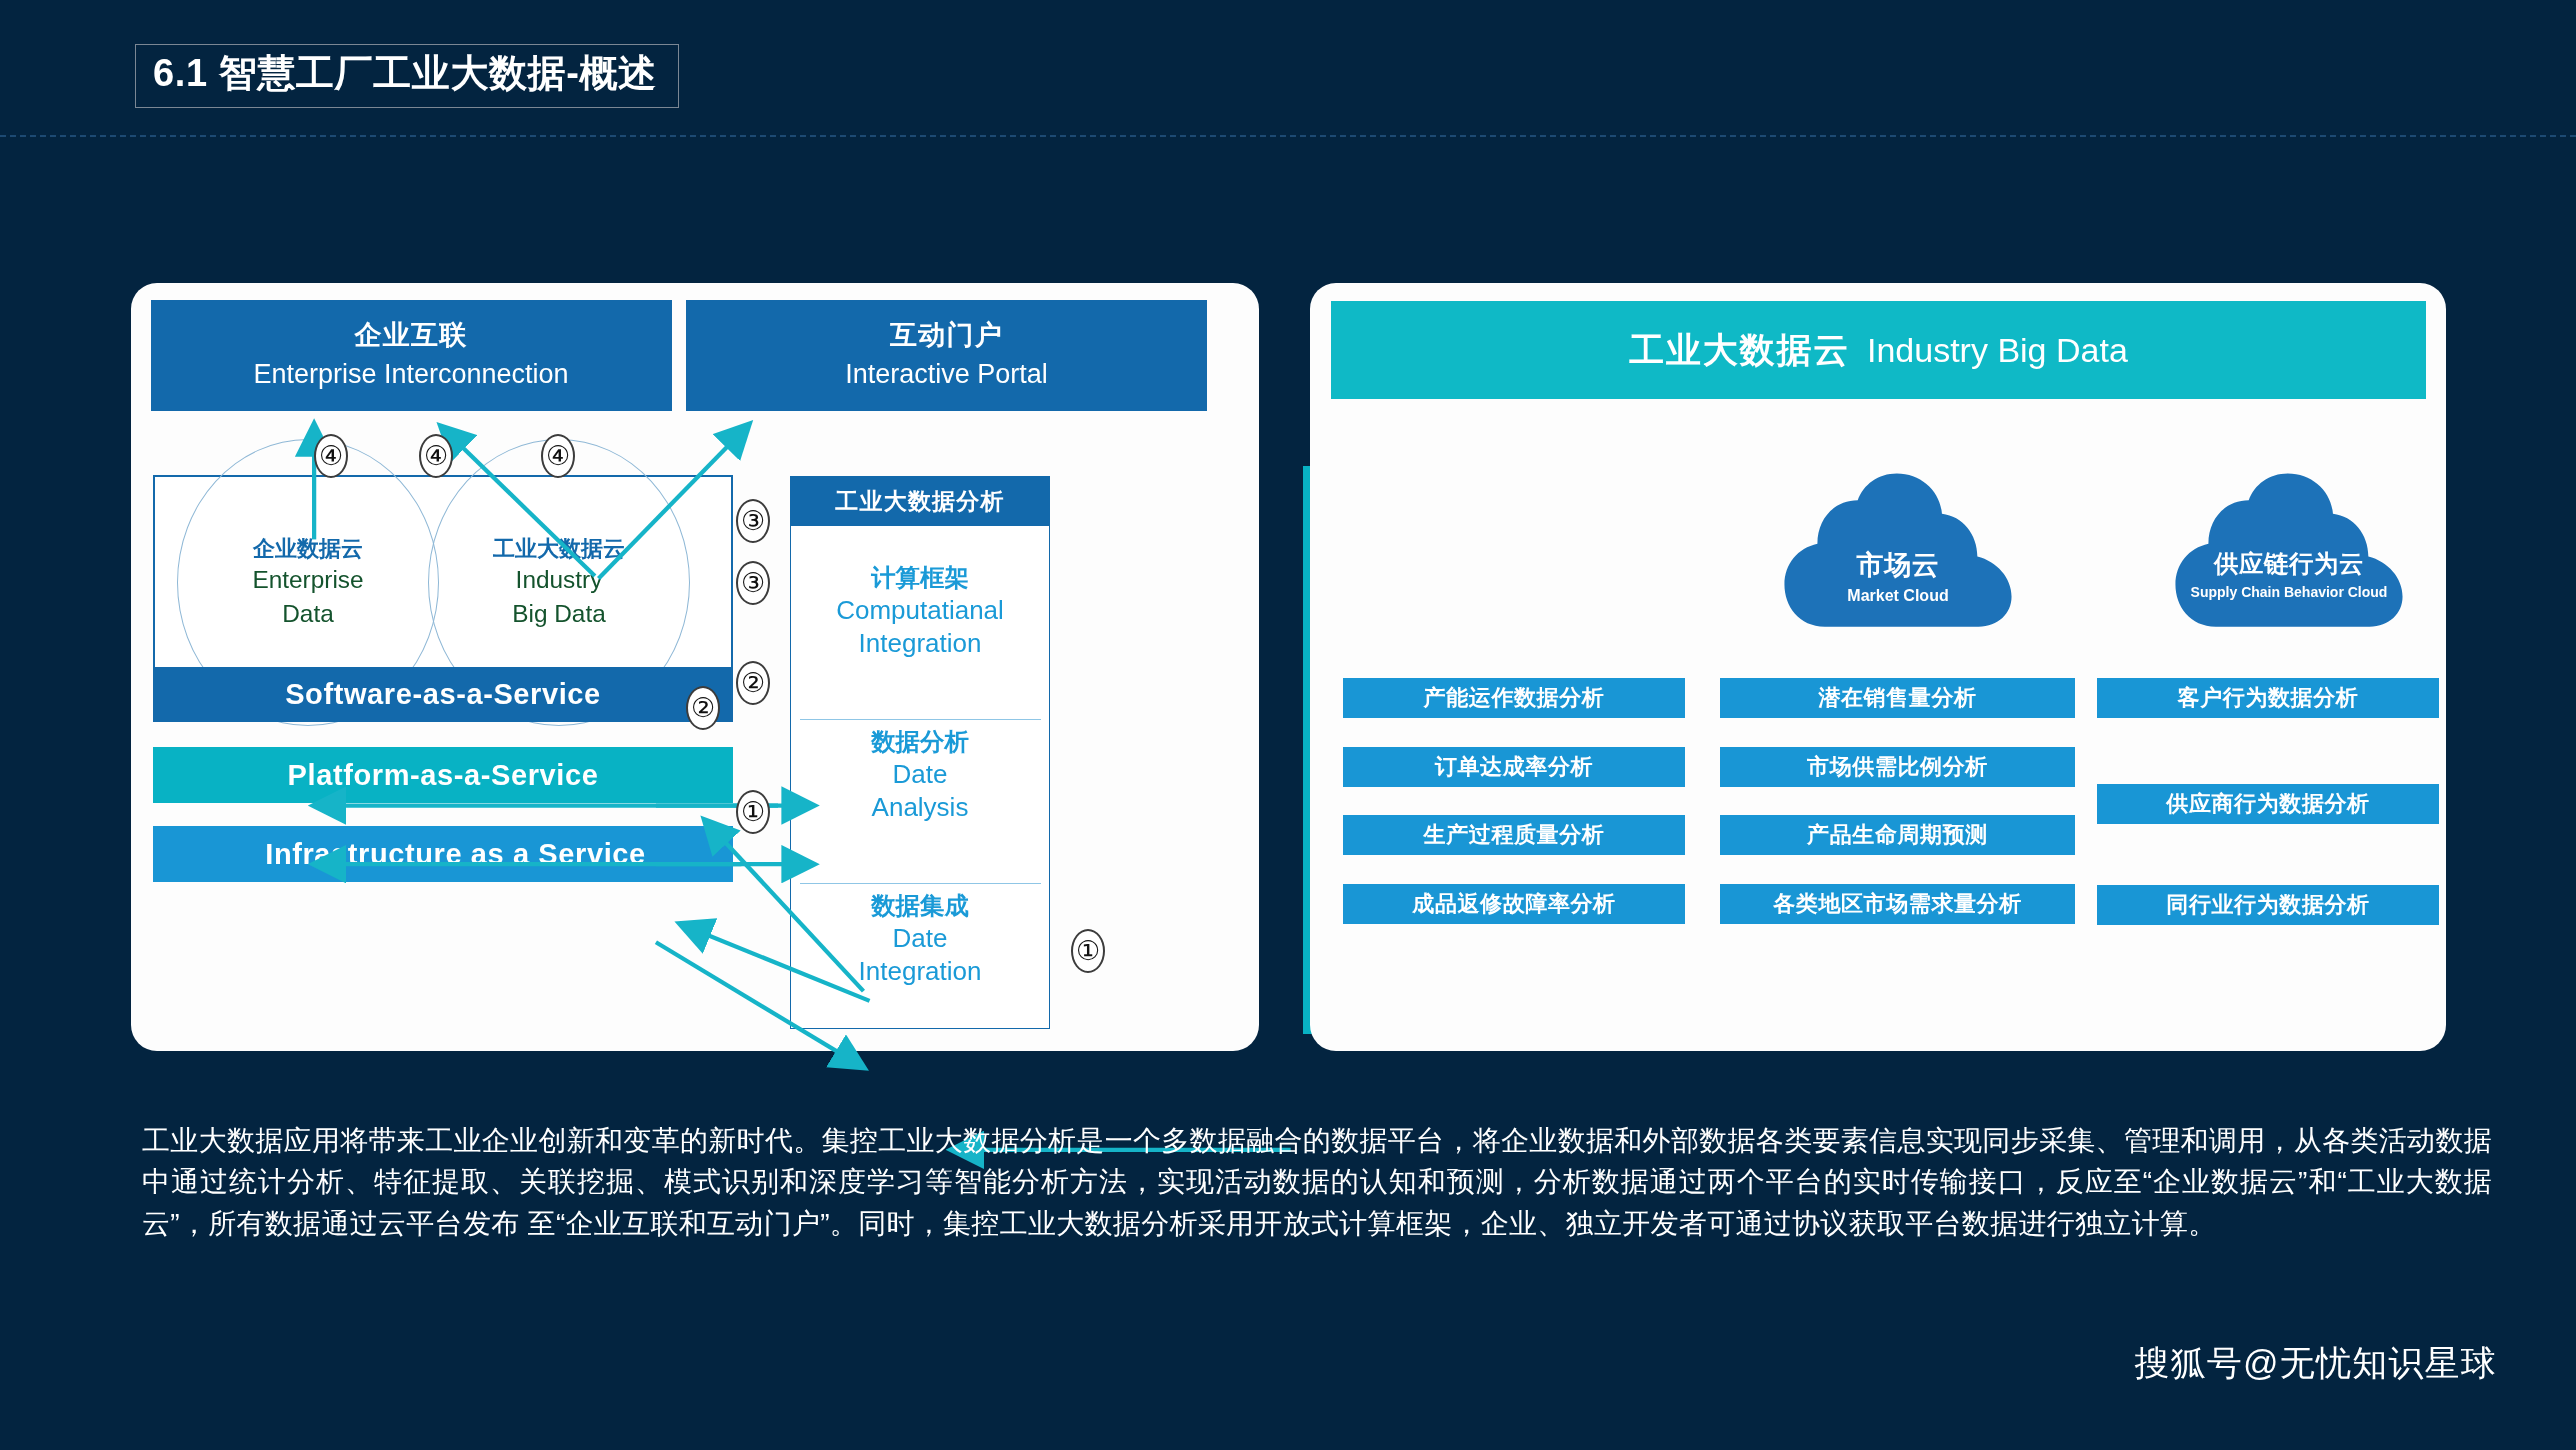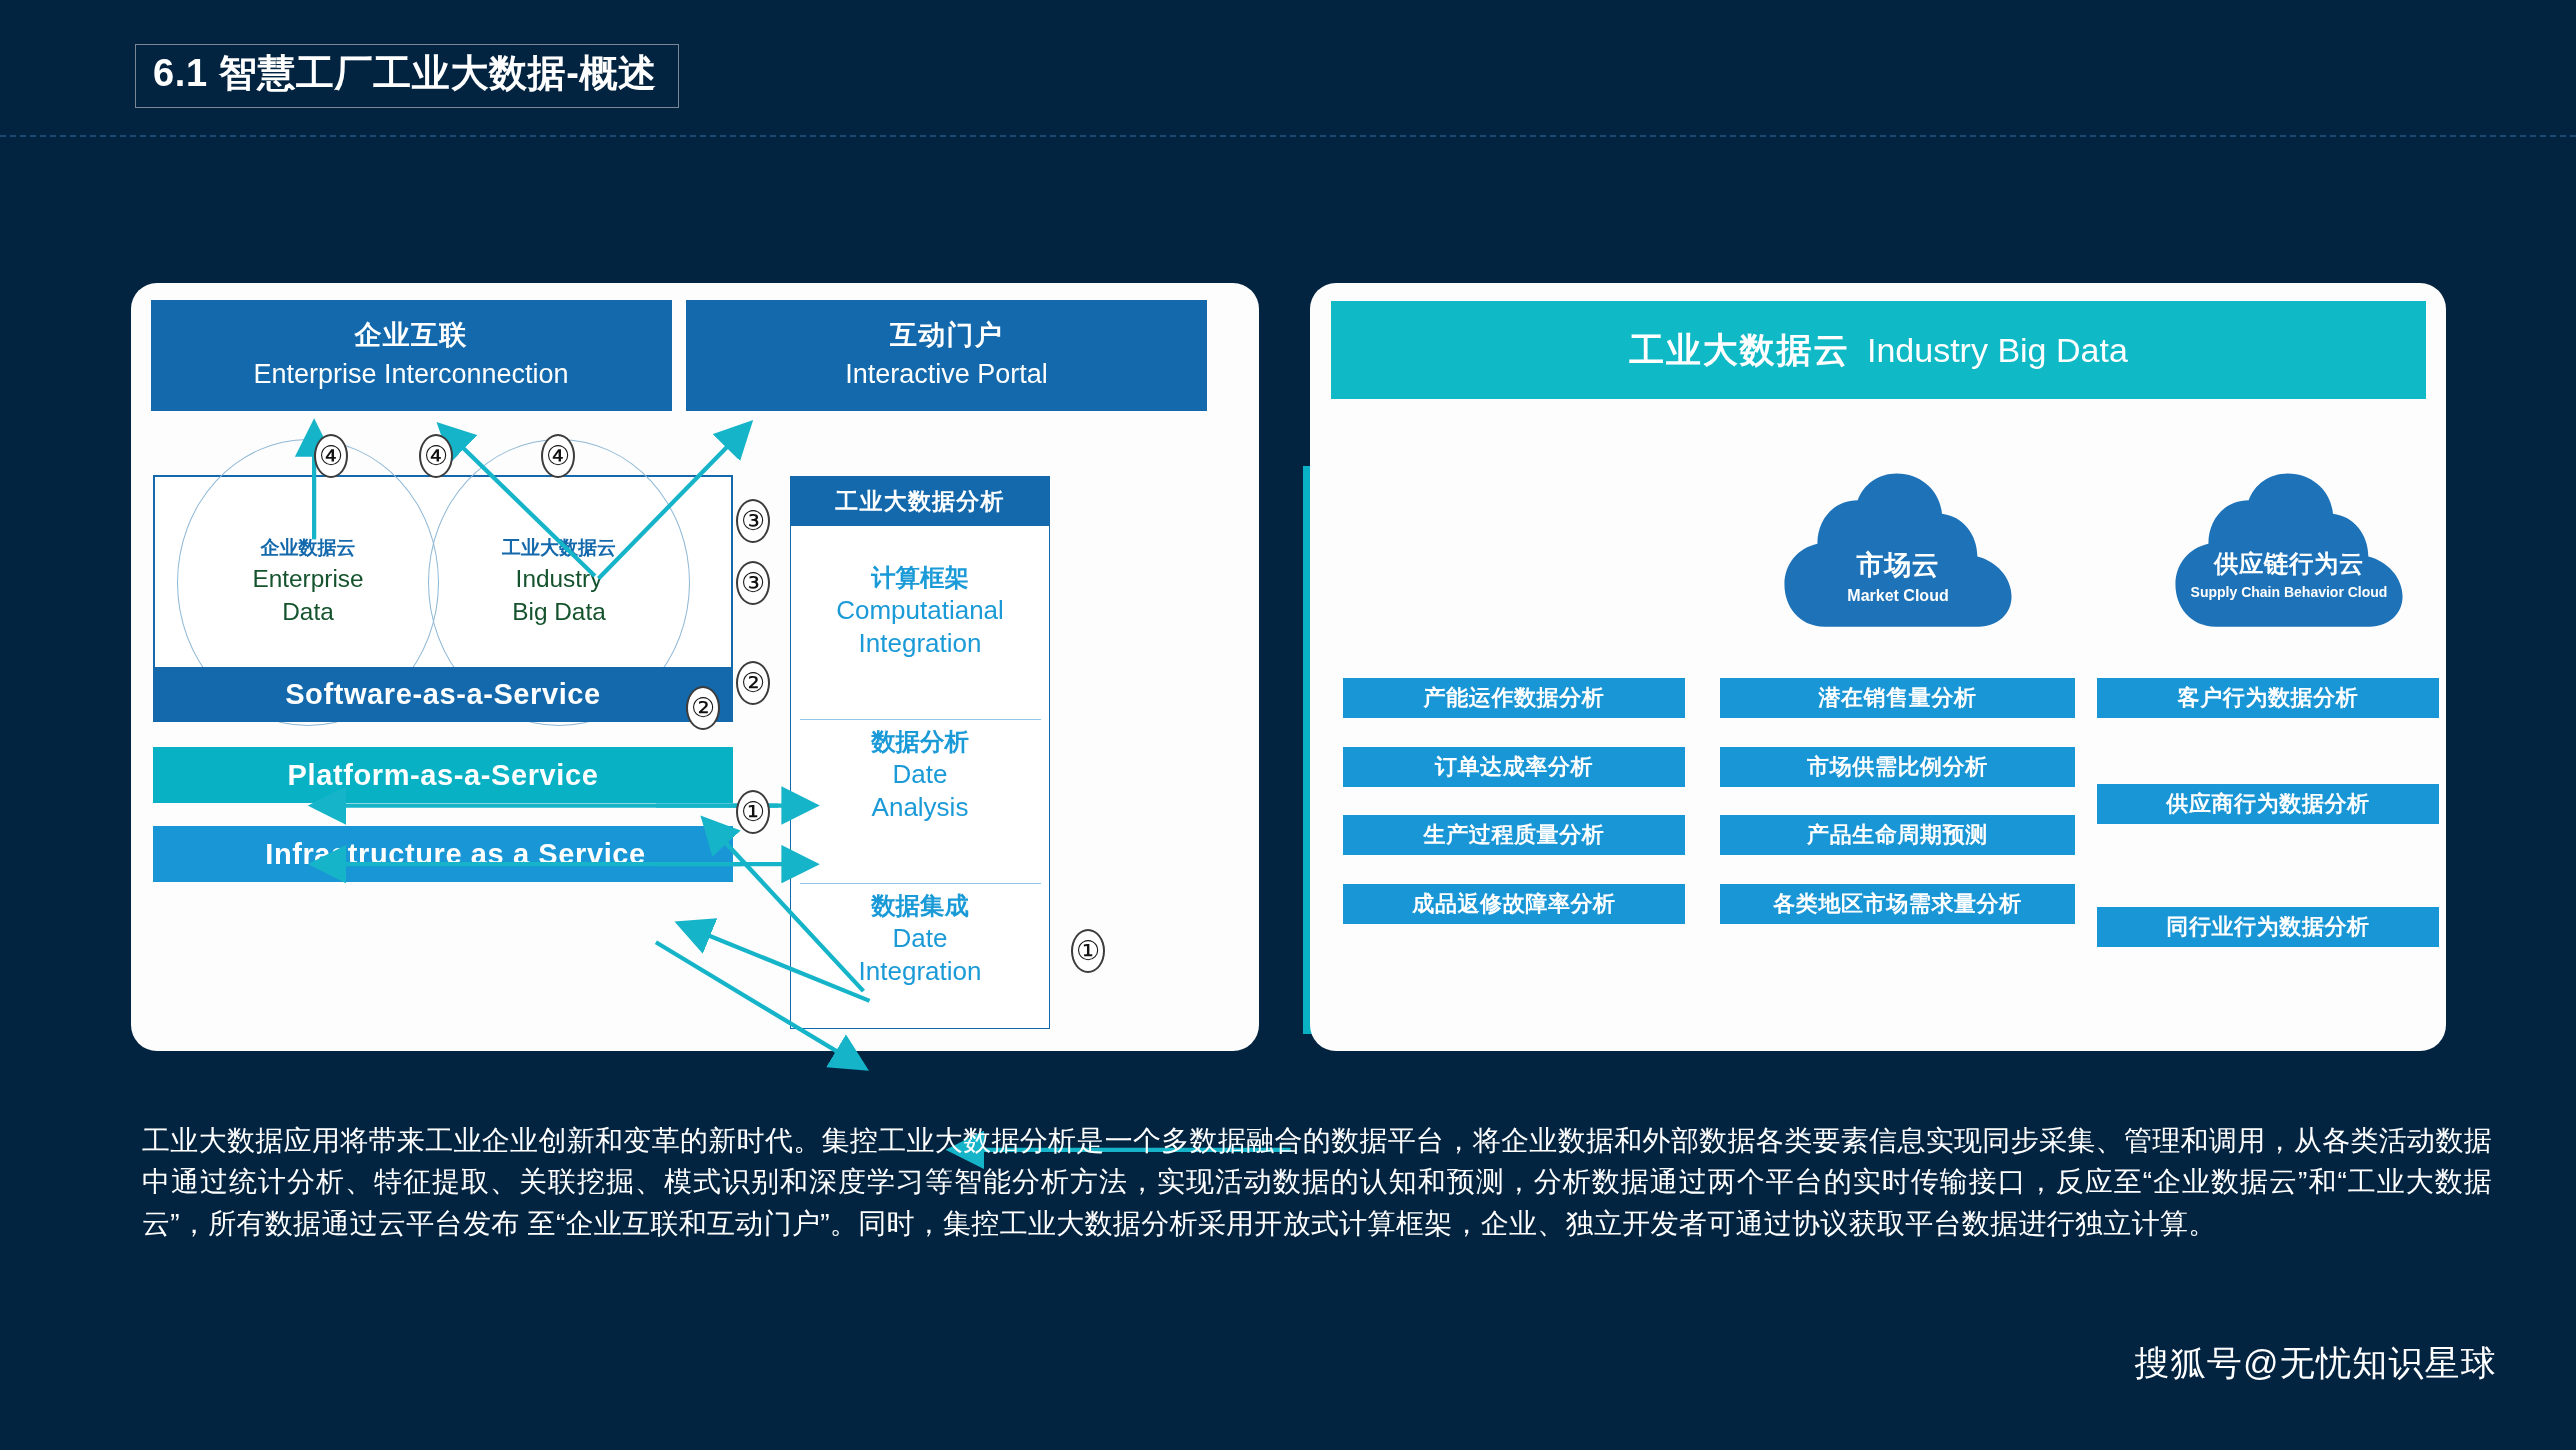--- a/index.html
+++ b/index.html
@@ -48,21 +48,21 @@
   
   #venn-box {
     position: absolute; left: 22px; top: 192px; width: 580px; height: 194px;
     border: 2.4px solid #1369ab; border-bottom: none; background: #ffffff;
   }
   .venn-circle {
     position: absolute; border: 1.8px solid #8fb8d6; border-radius: 50%;
     display: flex; flex-direction: column; align-items: center; justify-content: center;
     text-align: center; color: #1a9ad7;
   }
-  .venn-circle .cn { font-size: 19px; font-weight: 700; color: #1369ab; line-height: 1.2; }
+  .venn-circle .cn { font-size: 22px; font-weight: 700; color: #1369ab; line-height: 1.2; }
   .venn-circle .en { font-size: 24.4px; font-weight: 400; color: #14532d; line-height: 1.28; margin-top: 2.4px; }
   #circle-a { left: 22px;  top: -38px; width: 262px; height: 287px; }
   #circle-b { left: 273px; top: -38px; width: 262px; height: 287px; }
 
   .barlayer {
     position: absolute; display: flex; align-items: center; justify-content: center;
     color: #ffffff; font-size: 29px; font-weight: 700; letter-spacing: 0.6px;
   }
   #bar-saas  { left: 22px; top: 384px; width: 580px; height: 55px;  background: #1369ab; }
   #bar-paas  { left: 22px; top: 464px; width: 580px; height: 56px;  background: #08b2c4; }
@@ -294,21 +294,21 @@
         <div class="chip" style="left: 33px; width: 342px; top: 395px;">产能运作数据分析</div>
         <div class="chip" style="left: 33px; width: 342px; top: 464px;">订单达成率分析</div>
         <div class="chip" style="left: 33px; width: 342px; top: 532px;">生产过程质量分析</div>
         <div class="chip" style="left: 33px; width: 342px; top: 601px;">成品返修故障率分析</div>
         <div class="chip" style="left: 410px; width: 355px; top: 395px;">潜在销售量分析</div>
         <div class="chip" style="left: 410px; width: 355px; top: 464px;">市场供需比例分析</div>
         <div class="chip" style="left: 410px; width: 355px; top: 532px;">产品生命周期预测</div>
         <div class="chip" style="left: 410px; width: 355px; top: 601px;">各类地区市场需求量分析</div>
         <div class="chip" style="left: 787px; width: 342px; top: 395px;">客户行为数据分析</div>
         <div class="chip" style="left: 787px; width: 342px; top: 501px;">供应商行为数据分析</div>
-        <div class="chip" style="left: 787px; width: 342px; top: 624px;">同行业行为数据分析</div>
+        <div class="chip" style="left: 787px; width: 342px; top: 602px;">同行业行为数据分析</div>
       </div>
   </div>
 
   <div id="paragraph">工业大数据应用将带来工业企业创新和变革的新时代。集控工业大数据分析是一个多数据融合的数据平台，将企业数据和外部数据各类要素信息实现同步采集、管理和调用，从各类活动数据中通过统计分析、特征提取、关联挖掘、模式识别和深度学习等智能分析方法，实现活动数据的认知和预测，分析数据通过两个平台的实时传输接口，反应至“企业数据云”和“工业大数据云”，所有数据通过云平台发布 至“企业互联和互动门户”。同时，集控工业大数据分析采用开放式计算框架，企业、独立开发者可通过协议获取平台数据进行独立计算。</div>
   <div id="watermark">搜狐号@无忧知识星球</div>
 
 </div>
 
 
 </body></html>

